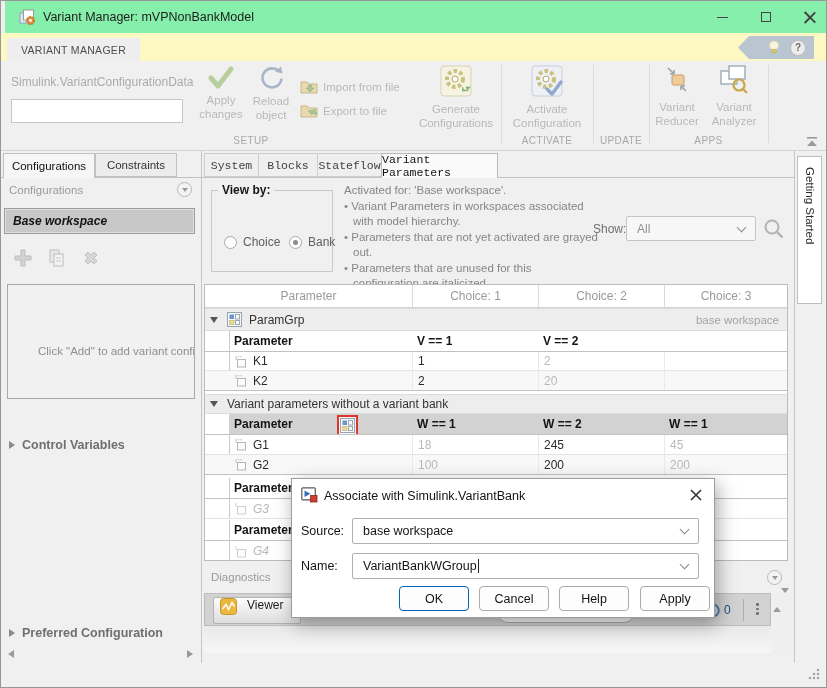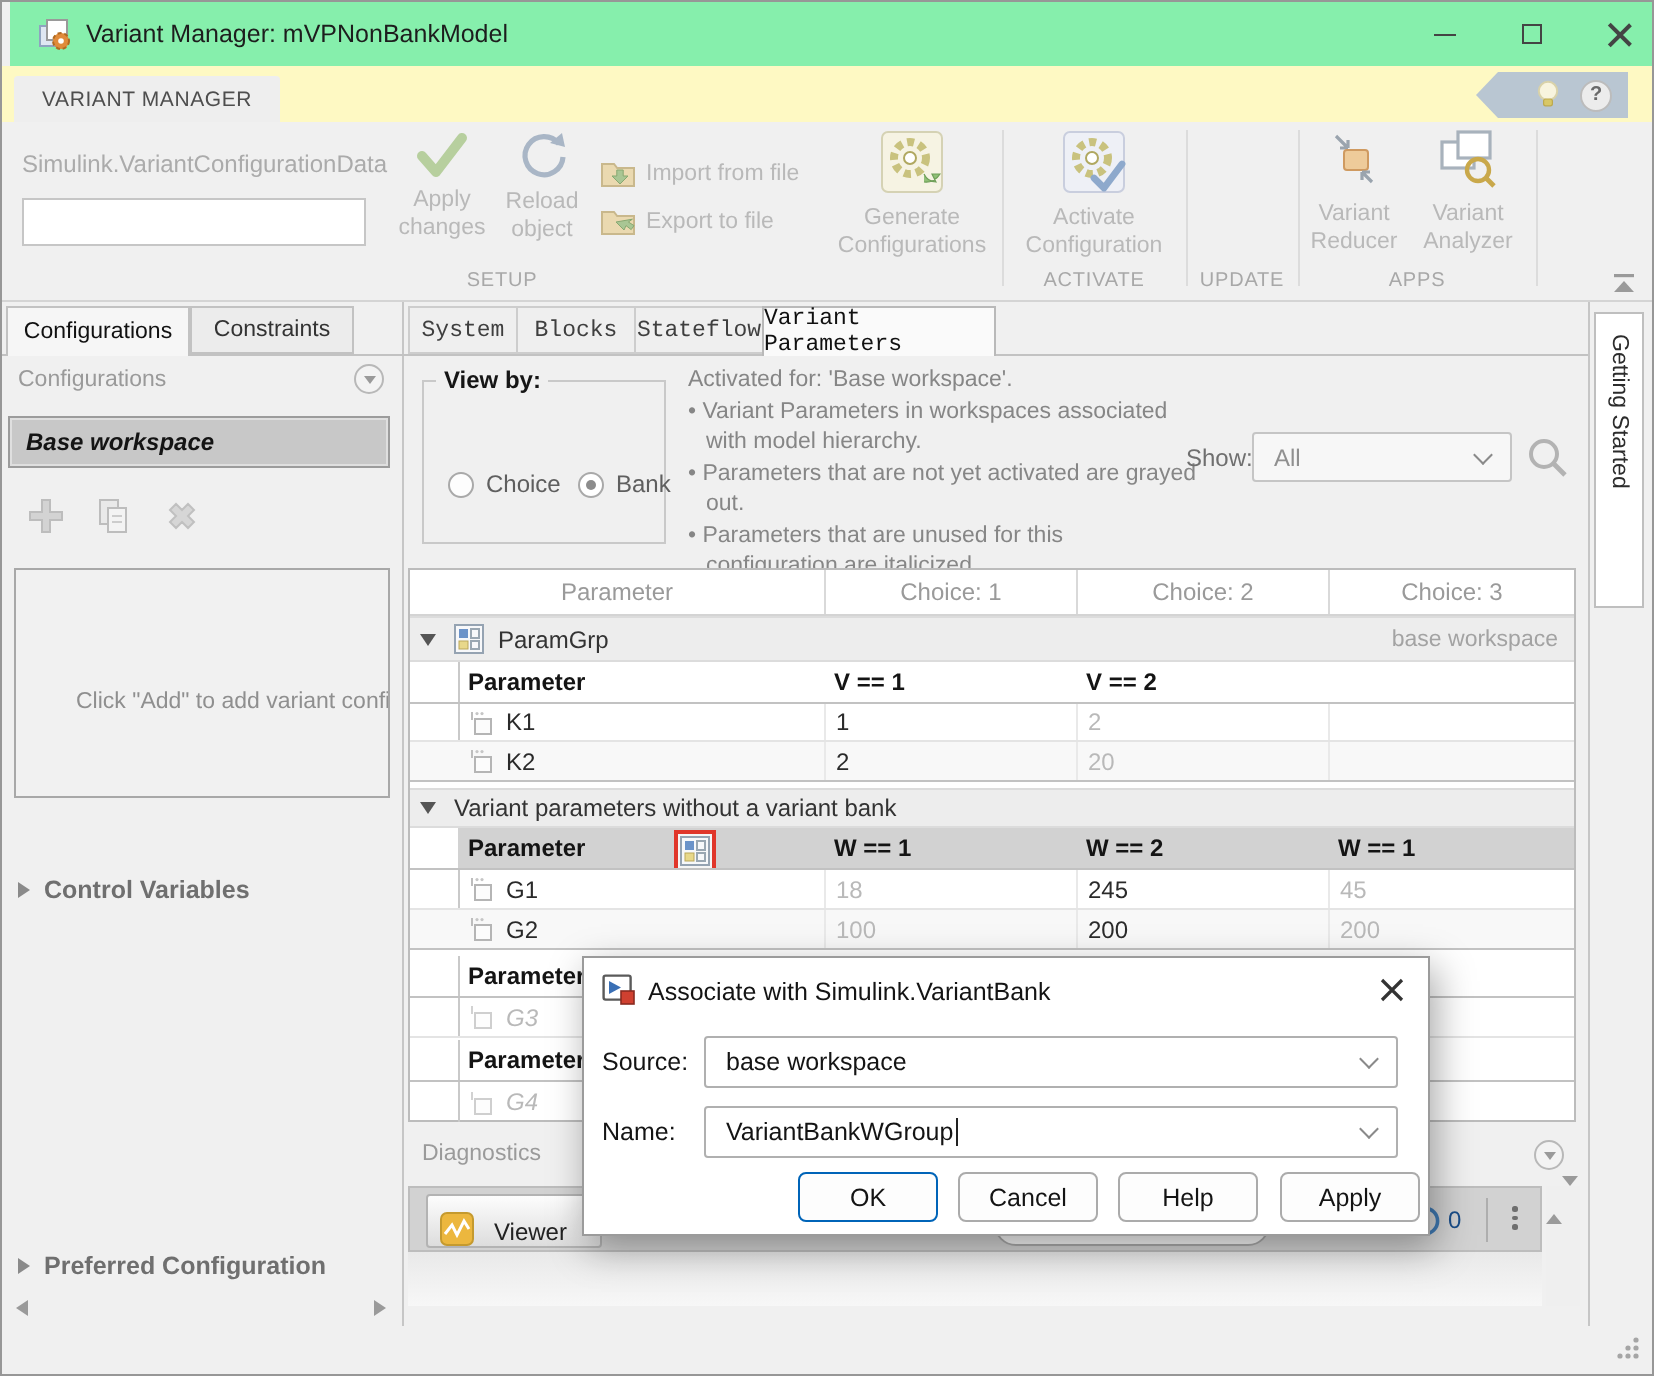--- a/index.html
+++ b/index.html
@@ -78,21 +78,21 @@
   .dim{color:#b9b9b9;}
   .ital{font-style:italic;}
   .sub{border-bottom:1px solid #c2c2c2;}
   .sel{background:linear-gradient(to right,#fff 24px,#d2d2d2 24px);}
   .inset{position:absolute;width:1px;background:#c9c9c9;}
   .subpad{padding-left:24px;}
   .pic{margin-left:24px;margin-right:6px;flex:none;}
   .redbox{position:absolute;left:132px;top:1px;border:2px solid #e0362a;background:#f5f5f5;padding:1px;display:flex;}
   
   .diagbar{position:absolute;left:203px;top:592px;width:567px;height:33px;background:#d2d2d2;border:1px solid #bdbdbd;}
-  .viewertab{position:absolute;left:8px;top:3px;width:88px;height:27px;background:linear-gradient(#fdfdfd,#dddddd);border:1px solid #b3b3b3;border-radius:2px;display:flex;align-items:flex-end;gap:10px;padding-left:6px;font-size:12px;color:#222;}
+  .viewertab{position:absolute;left:8px;top:3px;width:88px;height:27px;background:linear-gradient(#fdfdfd,#dddddd);border:1px solid #b3b3b3;border-radius:2px;display:flex;align-items:flex-start;gap:10px;padding-left:6px;font-size:12px;color:#222;}
   .pill{position:absolute;left:292px;top:7px;width:138px;height:22px;border:1px solid #ababab;border-radius:11px;background:#f8f8f8;}
   .diagarea{position:absolute;left:203px;top:625px;width:567px;height:27px;background:linear-gradient(#e9e9e9,#f7f7f7);}
   .vscroll{position:absolute;left:772px;top:592px;width:17px;height:60px;background:#efefef;}
   .sarrow-u{width:0;height:0;border-left:4px solid transparent;border-right:4px solid transparent;border-bottom:5px solid #9a9a9a;margin:4px auto;}
   .sarrow-d{width:0;height:0;border-left:4px solid transparent;border-right:4px solid transparent;border-top:5px solid #9a9a9a;margin:4px auto;}
   .dots3{display:flex;flex-direction:column;gap:2px;align-items:center;}
   .dots3 i{width:2.5px;height:2.5px;background:#6f6f6f;border-radius:50%;}
   
   .gstab{position:absolute;left:796px;top:155px;width:25px;height:148px;background:#fff;border:1px solid #bfbfbf;writing-mode:vertical-rl;display:flex;align-items:center;justify-content:flex-start;padding-top:10px;font-size:11.5px;color:#2c2c2c;}
   

